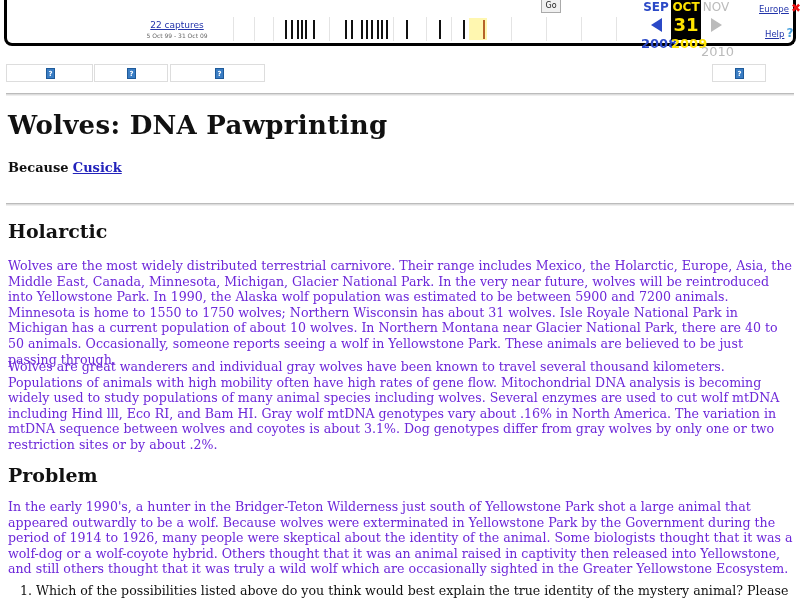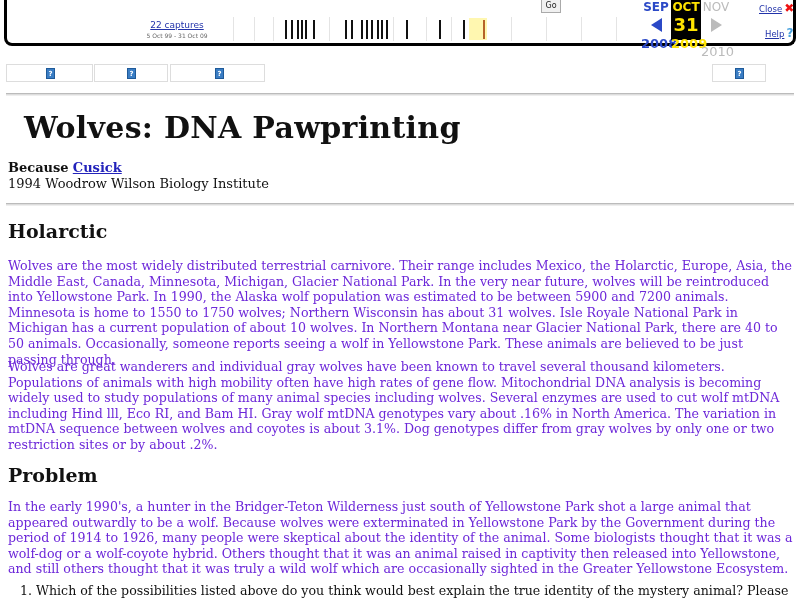--- a/index.html
+++ b/index.html
@@ -58,21 +58,21 @@
   .img-row { position: absolute; top: 64px; left: 0; width: 800px; height: 20px; }
   .img-box { position: absolute; top: 0; height: 18px; border: 1px solid #ddd; background: #fff; }
   .img-box .qicon {
     position: absolute; top: 3px; width: 9px; height: 11px; background: #3a7dc4; color: #fff;
     font-family: "DejaVu Sans", sans-serif; font-size: 7px; font-weight: bold; text-align: center; line-height: 11px;
     border: 1px solid #1f5a99;
   }
 
   .hr { position: absolute; left: 6px; width: 788px; height: 3px; border-top: 1px solid #bbb; border-bottom: 1px solid #eee; background: #ddd; }
 
-  h1 { position: absolute; left: 24px; top: 110px; margin: 0; font-size: 30px; font-weight: bold; font-family: "DejaVu Serif", serif; letter-spacing: 0.3px; }
+  h1 { position: absolute; left: 8px; top: 110px; margin: 0; font-size: 26px; font-weight: bold; font-family: "DejaVu Serif", serif; letter-spacing: 0.3px; }
   .author { position: absolute; left: 8px; top: 160px; font-size: 13px; line-height: 16px; }
   .author b { font-weight: bold; }
   .author a { color: #2222bb; text-decoration: underline; font-weight: bold; }
 
   h2 { position: absolute; left: 8px; margin: 0; font-size: 19px; font-weight: bold; font-family: "DejaVu Serif", serif; }
   p.body { position: absolute; left: 8px; width: 786px; margin: 0; font-size: 12.6px; line-height: 15.6px; color: #6d28d9; }
   ol.q { position: absolute; left: 8px; top: 583px; margin: 0; padding-left: 28px; font-size: 12.6px; line-height: 15.6px; width: 786px; }
 </style>
 </head>
 <body>
@@ -131,21 +131,21 @@
       <div class="yr">2009</div>
     </div>
     <div class="col next">
       <div class="mon" style="font-weight:normal">NOV</div>
       <div class="arrow-right"></div>
       <div class="yr" style="margin-top:12px;font-weight:normal">2010</div>
     </div>
   </div>
 
   <div class="wm-close">
-    <a href="#">Close</a><span class="x">✖</span>
+    <a href="#">Europe</a><span class="x">✖</span>
   </div>
   <div class="wm-help">
     <a href="#">Help</a><span class="q">?</span>
   </div>
 </div>
 
 <div class="img-row">
   <div class="img-box" style="left:6px;width:87px">
     <span class="qicon" style="left:39px">?</span>
   </div>
@@ -160,21 +160,20 @@
   </div>
 </div>
 
 <div class="hr" style="top:93px"></div>
 
 <h1>Wolves: DNA Pawprinting</h1>
 
 <div class="author">
   <b>Because</b>
   <a href="#">Cusick</a><br>
-  <span>1994 Woodrow Wilson Biology Institute</span>
 </div>
 
 <div class="hr" style="top:203px"></div>
 
 <h2 style="top:220px">Holarctic</h2>
 <p class="body" style="top:258px">Wolves are the most widely distributed terrestrial carnivore. Their range includes Mexico, the Holarctic, Europe, Asia, the Middle East, Canada, Minnesota, Michigan, Glacier National Park. In the very near future, wolves will be reintroduced into Yellowstone Park. In 1990, the Alaska wolf population was estimated to be between 5900 and 7200 animals. Minnesota is home to 1550 to 1750 wolves; Northern Wisconsin has about 31 wolves. Isle Royale National Park in Michigan has a current population of about 10 wolves. In Northern Montana near Glacier National Park, there are 40 to 50 animals. Occasionally, someone reports seeing a wolf in Yellowstone Park. These animals are believed to be just passing through.</p>
 <p class="body" style="top:359px">Wolves are great wanderers and individual gray wolves have been known to travel several thousand kilometers. Populations of animals with high mobility often have high rates of gene flow. Mitochondrial DNA analysis is becoming widely used to study populations of many animal species including wolves. Several enzymes are used to cut wolf mtDNA including Hind lll, Eco RI, and Bam HI. Gray wolf mtDNA genotypes vary about .16% in North America. The variation in mtDNA sequence between wolves and coyotes is about 3.1%. Dog genotypes differ from gray wolves by only one or two restriction sites or by about .2%.</p>
 
 <h2 style="top:464px">Problem</h2>
 <p class="body" style="top:499px">In the early 1990's, a hunter in the Bridger-Teton Wilderness just south of Yellowstone Park shot a large animal that appeared outwardly to be a wolf. Because wolves were exterminated in Yellowstone Park by the Government during the period of 1914 to 1926, many people were skeptical about the identity of the animal. Some biologists thought that it was a wolf-dog or a wolf-coyote hybrid. Others thought that it was an animal raised in captivity then released into Yellowstone, and still others thought that it was truly a wild wolf which are occasionally sighted in the Greater Yellowstone Ecosystem.</p>

